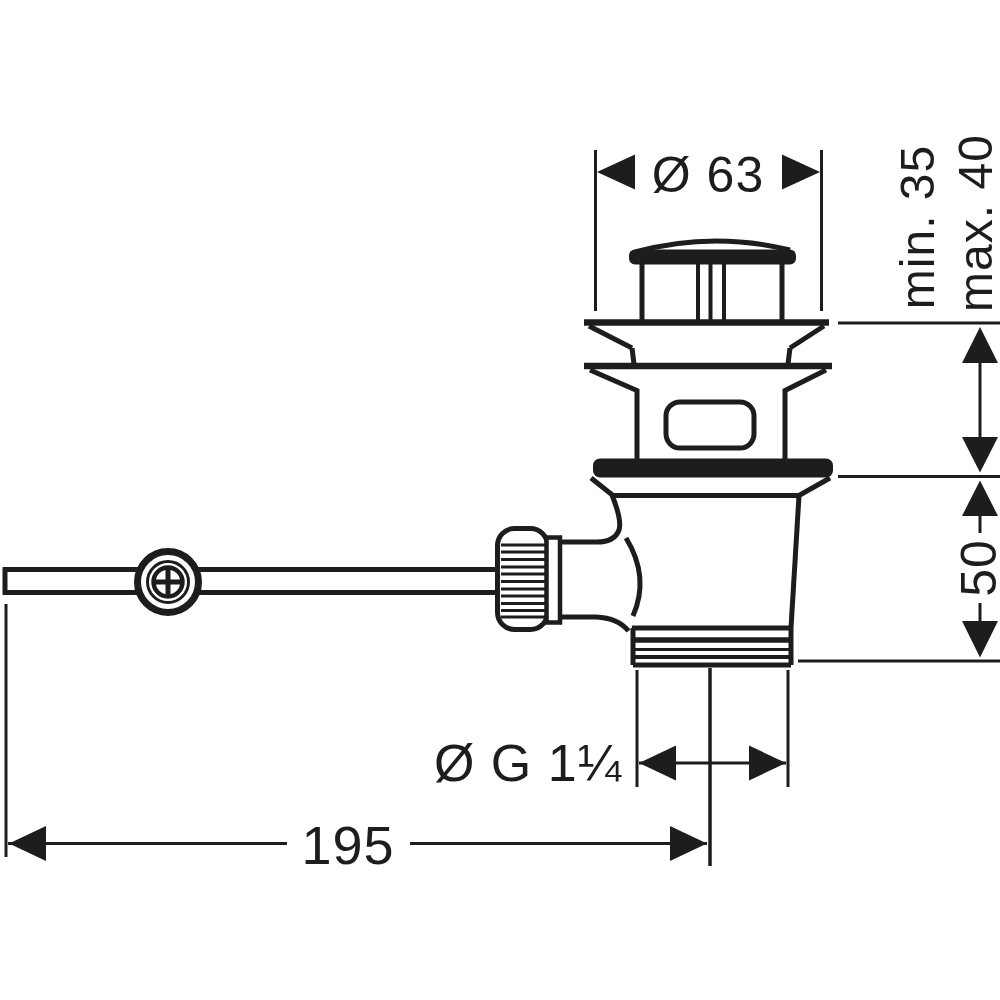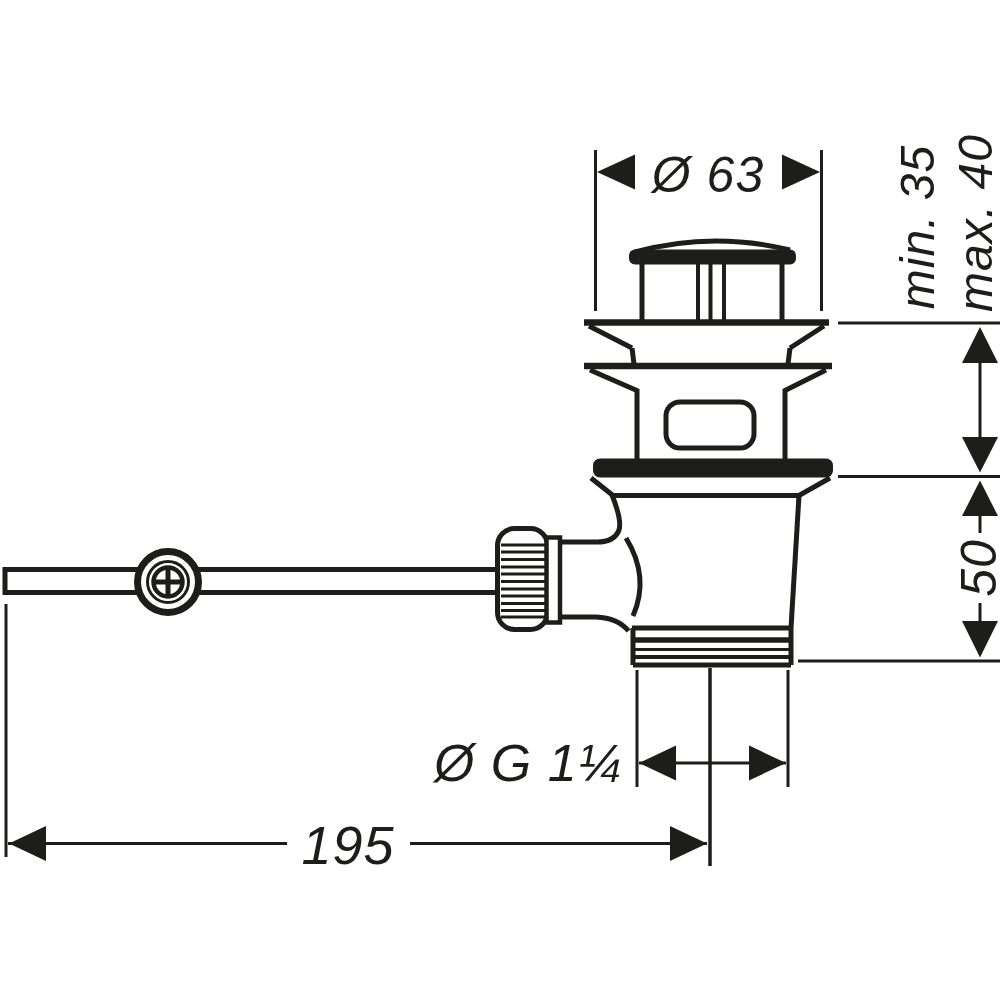--- a/index.html
+++ b/index.html
@@ -6,21 +6,20 @@
     margin: 0;
     padding: 0;
     background: #ffffff;
   }
   .canvas-wrap {
     width: 1000px;
     height: 1000px;
     position: relative;
     background: #ffffff;
     overflow: hidden;
-    font-style: italic;
   }
   svg { display: block; }
   .ln {
     stroke: #1d1d1b;
     fill: none;
     stroke-linecap: butt;
   }
   .fillw { fill: #ffffff; }
   .fillb { fill: #1d1d1b; stroke: none; }
   .arrow { fill: #1d1d1b; stroke: none; }

